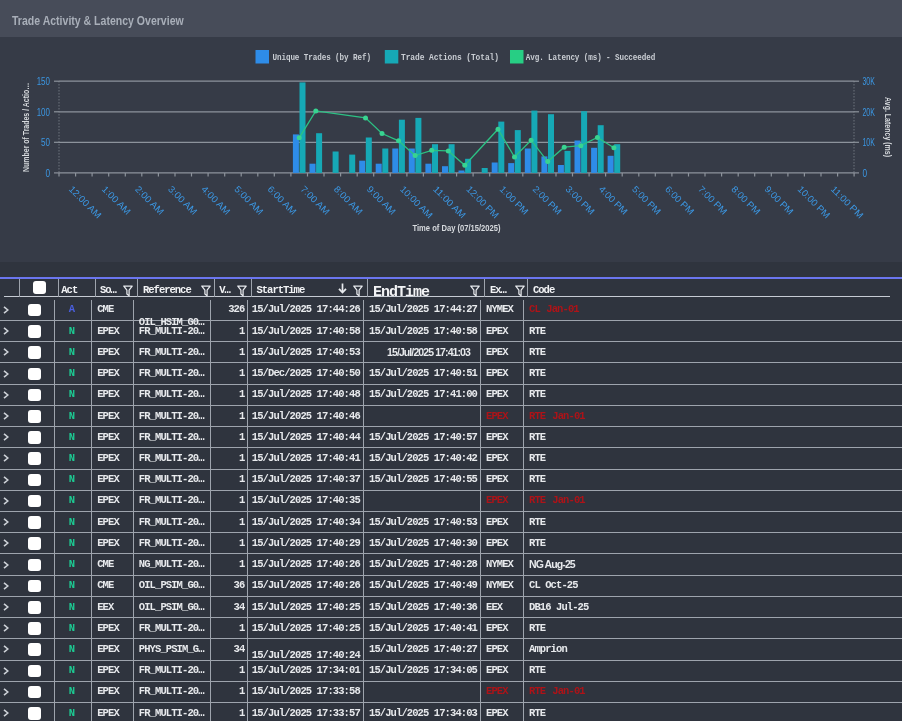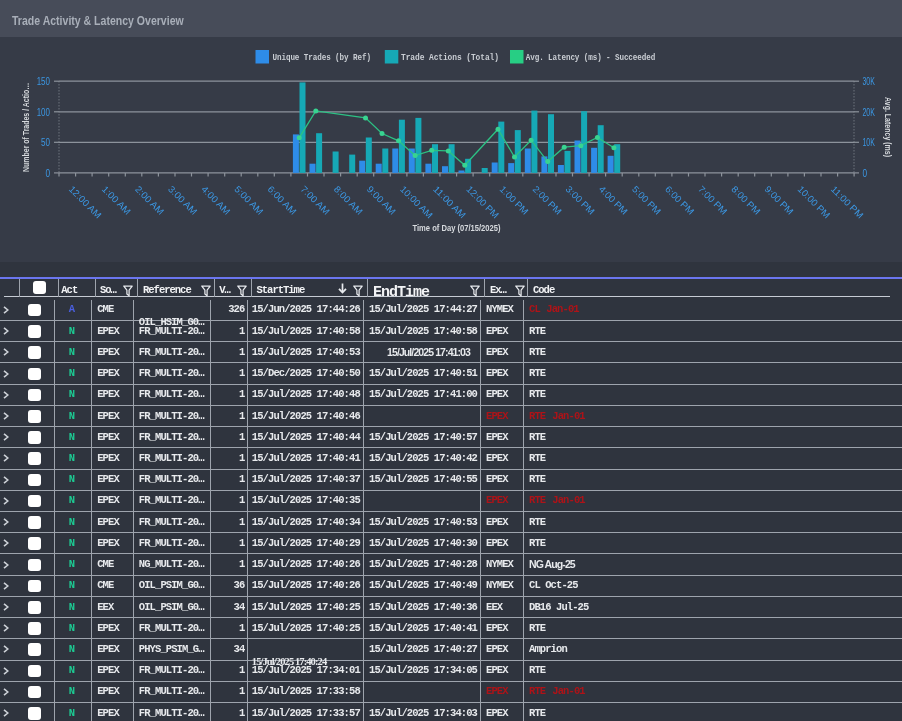--- a/index.html
+++ b/index.html
@@ -224,21 +224,21 @@
 <div style="position:absolute;left:523px;top:0;width:1px;height:100%;background:#9ea4ad"></div>
 <div style="position:absolute;left:0;top:0.00px;width:902px;height:21.22px;border-bottom:1.4px solid #9ea4ad">
 <svg width="6" height="8" viewBox="0 0 6 8" style="position:absolute;left:3.4px;top:6.1px">
         <path d="M1 0.8 L4.8 4 L1 7.2" fill="none" stroke="#cdd1d7" stroke-width="1.6"></path>
       </svg>
 <div style="position:absolute;left:28px;top:4.1px;width:12.6px;height:12.6px;background:#fff;border-radius:3px"></div>
 <span style="position:absolute;top:3.7px;font-family:'Liberation Mono',monospace;font-weight:bold;font-size:10.5px;letter-spacing:-0.9px;white-space:pre;left:54px;width:34.8px;text-align:center;color:#4a5fe0">A</span>
 <span style="position:absolute;top:3.7px;font-family:'Liberation Mono',monospace;font-weight:bold;font-size:10.5px;letter-spacing:-0.9px;white-space:pre;left:97.2px;color:#e8eaed">CME</span>
 <span style="position:absolute;top:16px;font-family:'Liberation Mono',monospace;font-weight:bold;font-size:10.5px;letter-spacing:-0.9px;white-space:pre;left:138.8px;color:#e8eaed">OIL_HSIM_G0…</span>
 <span style="position:absolute;top:3.7px;font-family:'Liberation Mono',monospace;font-weight:bold;font-size:10.5px;letter-spacing:-0.9px;white-space:pre;left:210px;width:34.4px;text-align:right;color:#e8eaed">326</span>
-<span style="position:absolute;top:3.7px;font-family:'Liberation Mono',monospace;font-weight:bold;font-size:10.5px;letter-spacing:-0.9px;white-space:pre;left:251.8px;color:#e8eaed">15/Jun/2025 17:44:26</span>
+<span style="position:absolute;top:3.7px;font-family:'Liberation Mono',monospace;font-weight:bold;font-size:10.5px;letter-spacing:-0.9px;white-space:pre;left:251.8px;color:#e8eaed">15/Jul/2025 17:44:26</span>
 <span style="position:absolute;top:3.7px;font-family:'Liberation Mono',monospace;font-weight:bold;font-size:10.5px;letter-spacing:-0.9px;white-space:pre;left:369px;color:#e8eaed">15/Jul/2025 17:44:27</span>
 <span style="position:absolute;top:3.7px;font-family:'Liberation Mono',monospace;font-weight:bold;font-size:10.5px;letter-spacing:-0.9px;white-space:pre;left:486px;color:#e8eaed">NYMEX</span>
 <span style="position:absolute;top:3.7px;font-family:'Liberation Mono',monospace;font-weight:bold;font-size:10.5px;letter-spacing:-0.9px;white-space:pre;left:529px;color:#ad1318">CL</span>
 <span style="position:absolute;top:3.7px;font-family:'Liberation Mono',monospace;font-weight:bold;font-size:10.5px;letter-spacing:-0.9px;white-space:pre;left:546.3px;color:#ad1318">Jan-01</span>
 </div>
 <div style="position:absolute;left:0;top:21.22px;width:902px;height:21.22px;border-bottom:1.4px solid #9ea4ad">
 <svg width="6" height="8" viewBox="0 0 6 8" style="position:absolute;left:3.4px;top:6.1px">
         <path d="M1 0.8 L4.8 4 L1 7.2" fill="none" stroke="#cdd1d7" stroke-width="1.6"></path>
       </svg>
 <div style="position:absolute;left:28px;top:4.1px;width:12.6px;height:12.6px;background:#fff;border-radius:3px"></div>
@@ -449,21 +449,21 @@
 </div>
 <div style="position:absolute;left:0;top:339.52px;width:902px;height:21.22px;border-bottom:1.4px solid #9ea4ad">
 <svg width="6" height="8" viewBox="0 0 6 8" style="position:absolute;left:3.4px;top:6.1px">
         <path d="M1 0.8 L4.8 4 L1 7.2" fill="none" stroke="#cdd1d7" stroke-width="1.6"></path>
       </svg>
 <div style="position:absolute;left:28px;top:4.1px;width:12.6px;height:12.6px;background:#fff;border-radius:3px"></div>
 <span style="position:absolute;top:3.7px;font-family:'Liberation Mono',monospace;font-weight:bold;font-size:10.5px;letter-spacing:-0.9px;white-space:pre;left:54px;width:34.8px;text-align:center;color:#1dcb93">N</span>
 <span style="position:absolute;top:3.7px;font-family:'Liberation Mono',monospace;font-weight:bold;font-size:10.5px;letter-spacing:-0.9px;white-space:pre;left:97.2px;color:#e8eaed">EPEX</span>
 <span style="position:absolute;top:3.7px;font-family:'Liberation Mono',monospace;font-weight:bold;font-size:10.5px;letter-spacing:-0.9px;white-space:pre;left:138.8px;color:#e8eaed">PHYS_PSIM_G…</span>
 <span style="position:absolute;top:3.7px;font-family:'Liberation Mono',monospace;font-weight:bold;font-size:10.5px;letter-spacing:-0.9px;white-space:pre;left:210px;width:34.4px;text-align:right;color:#e8eaed">34</span>
-<span style="position:absolute;top:17px;font-family:Liberation Serif, serif;font-weight:bold;font-size:10.5px;letter-spacing:-0.9px;white-space:pre;left:251.8px;color:#e8eaed">15/Jul/2025 17:40:24</span>
+<span style="position:absolute;top:10px;font-family:Liberation Mono, monospace;font-weight:bold;font-size:10.5px;letter-spacing:-0.9px;white-space:pre;left:251.8px;color:#e8eaed">15/Jul/2025 17:40:24</span>
 <span style="position:absolute;top:3.7px;font-family:'Liberation Mono',monospace;font-weight:bold;font-size:10.5px;letter-spacing:-0.9px;white-space:pre;left:369px;color:#e8eaed">15/Jul/2025 17:40:27</span>
 <span style="position:absolute;top:3.7px;font-family:'Liberation Mono',monospace;font-weight:bold;font-size:10.5px;letter-spacing:-0.9px;white-space:pre;left:486px;color:#e8eaed">EPEX</span>
 <span style="position:absolute;top:3.7px;font-family:'Liberation Mono',monospace;font-weight:bold;font-size:10.5px;letter-spacing:-0.9px;white-space:pre;left:529px;color:#e8eaed">Amprion</span>
 </div>
 <div style="position:absolute;left:0;top:360.74px;width:902px;height:21.22px;border-bottom:1.4px solid #9ea4ad">
 <svg width="6" height="8" viewBox="0 0 6 8" style="position:absolute;left:3.4px;top:6.1px">
         <path d="M1 0.8 L4.8 4 L1 7.2" fill="none" stroke="#cdd1d7" stroke-width="1.6"></path>
       </svg>
 <div style="position:absolute;left:28px;top:4.1px;width:12.6px;height:12.6px;background:#fff;border-radius:3px"></div>
 <span style="position:absolute;top:3.7px;font-family:'Liberation Mono',monospace;font-weight:bold;font-size:10.5px;letter-spacing:-0.9px;white-space:pre;left:54px;width:34.8px;text-align:center;color:#1dcb93">N</span>

